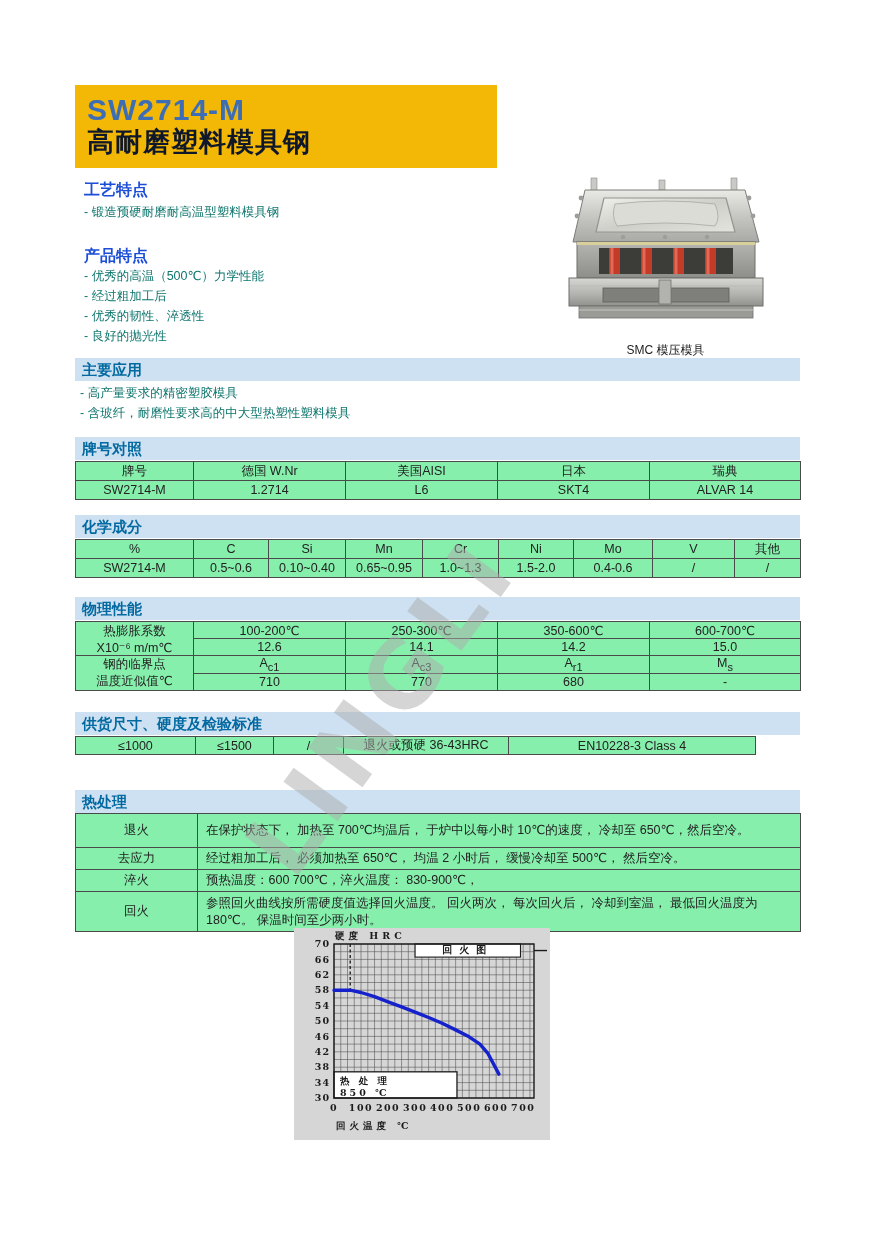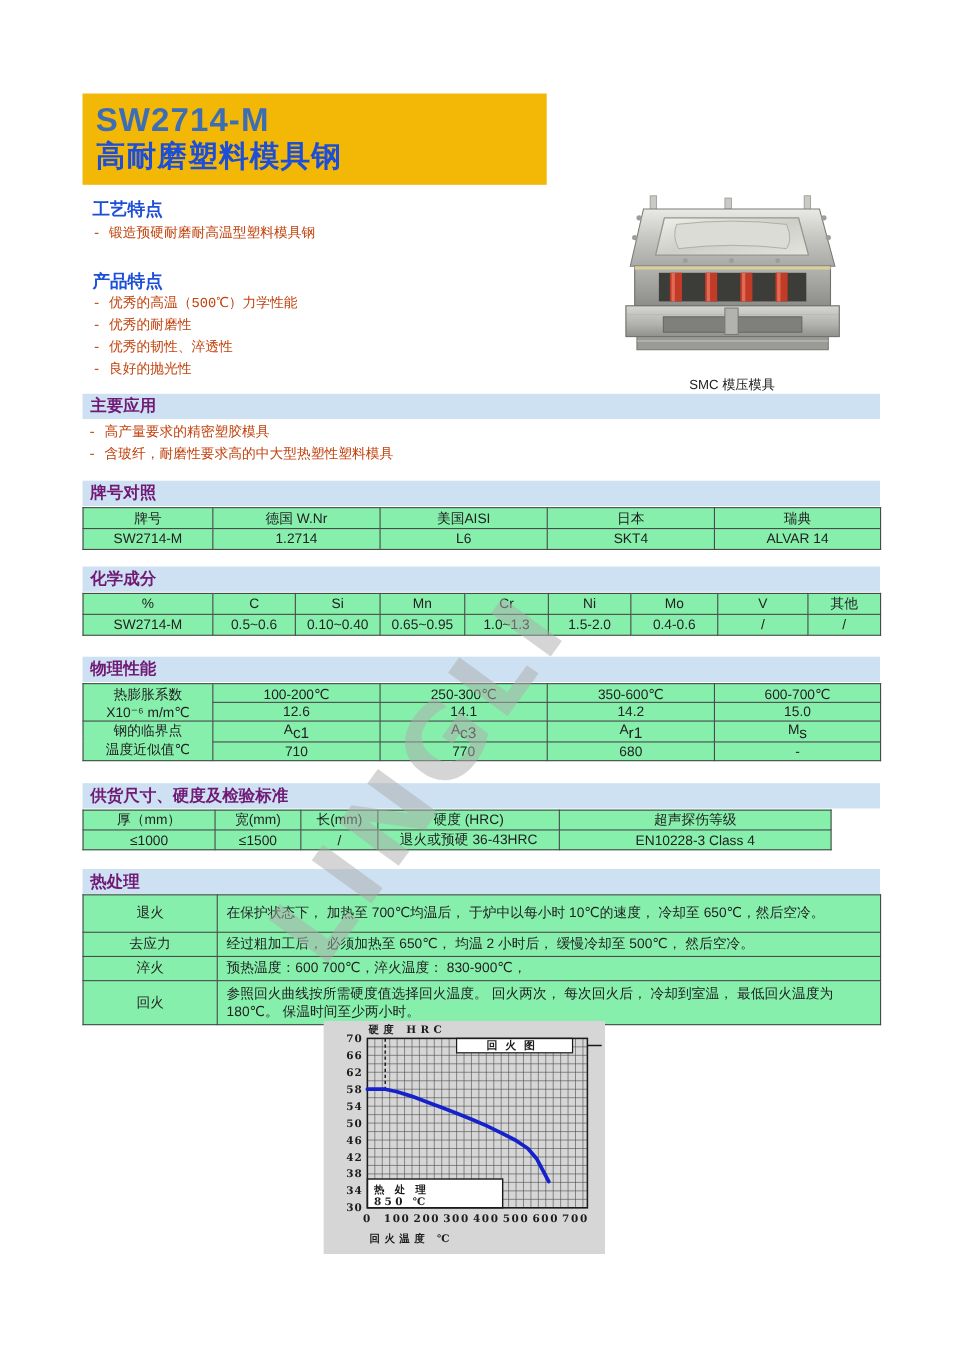--- a/index.html
+++ b/index.html
@@ -3,37 +3,37 @@
 <meta charset="utf-8">
 <style>
   html,body{margin:0;padding:0;background:#fff;}
   .page{position:relative;width:877px;height:1241px;background:#fff;overflow:hidden;
         font-family:"Liberation Sans","DejaVu Sans",sans-serif;color:#222;}
 
   
   .title-block{position:absolute;left:75px;top:85px;width:422px;height:83px;
                background:#f3b705;box-sizing:border-box;padding:8px 0 0 12px;}
   .title-main{font-size:30px;font-weight:bold;color:#3d6eb5;line-height:1.12;letter-spacing:1px;}
-  .title-sub{font-size:27px;font-weight:bold;color:#1d4ed8;line-height:1.15;letter-spacing:1px;}
+  .title-sub{font-size:27px;font-weight:bold;color:#0f172a;line-height:1.15;letter-spacing:1px;}
 
   .h2{position:absolute;font-size:16px;font-weight:bold;color:#1d4ed8;}
-  .bullets{position:absolute;font-size:12.5px;color:#c2410c;line-height:20px;white-space:nowrap;font-family:Liberation Mono, monospace;}
+  .bullets{position:absolute;font-size:12.5px;color:#0f766e;line-height:20px;white-space:nowrap;}
 
   
   .banner{position:absolute;left:75px;width:725px;height:23px;background:#cde1f2;
-          font-size:15px;font-weight:bold;color:#701a75;line-height:23px;
+          font-size:15px;font-weight:bold;color:#0369a1;line-height:23px;
           box-sizing:border-box;padding-left:7px;}
 
   
   table.dt{position:absolute;border-collapse:collapse;table-layout:fixed;
            font-size:12.5px;color:#222;background:#86efac;}
   table.dt td{border:1px solid #4a4a4a;text-align:center;vertical-align:middle;
               padding:0 2px;overflow:hidden;}
   table.dt td.left{text-align:left;padding:2px 8px;}
-  sub{font-size:14px;}
+  sub{font-size:11px;}
 
   
   .photo{position:absolute;left:563px;top:176px;width:205px;height:162px;}
   .photo-caption{position:absolute;left:563px;top:342px;width:205px;text-align:center;
                  font-size:12px;color:#222;}
 
   
   .chart{position:absolute;left:294px;top:928px;width:256px;height:212px;}
 
   
@@ -53,21 +53,21 @@
   </div>
 
   <div class="h2" style="left:84px;top:180px;">工艺特点</div>
   <div class="bullets" style="left:84px;top:202px;">
     <div>- 锻造预硬耐磨耐高温型塑料模具钢</div>
   </div>
 
   <div class="h2" style="left:84px;top:246px;">产品特点</div>
   <div class="bullets" style="left:84px;top:266px;">
     <div>- 优秀的高温（500℃）力学性能</div>
-    <div>- 优秀的耐磨性</div>
+    <div>- 经过粗加工后</div>
     <div>- 优秀的韧性、淬透性</div>
     <div>- 良好的抛光性</div>
   </div>
 
   <div class="photo">
     <svg width="205" height="162" viewBox="0 0 205 162">
       <defs>
         <linearGradient id="steelTop" x1="0" y1="0" x2="0" y2="1">
           <stop offset="0" stop-color="#e9e9e5"></stop>
             <stop offset="0.5" stop-color="#c6c6c2"></stop>
@@ -246,27 +246,20 @@
   <div class="banner" style="top:712px;">供货尺寸、硬度及检验标准</div>
   <table class="dt" style="left:75px;top:736px;width:680px;">
     <colgroup>
         <col style="width:120px">
         <col style="width:78px">
         <col style="width:70px">
         <col style="width:165px">
         <col style="width:247px">
       </colgroup>
     <tbody>
-        <tr style="height:18px">
-      <td>厚（mm）</td>
-      <td>宽(mm)</td>
-      <td>长(mm)</td>
-      <td>硬度 (HRC)</td>
-      <td>超声探伤等级</td>
-    </tr>
     <tr style="height:18px">
       <td>≤1000</td>
       <td>≤1500</td>
       <td>/</td>
       <td>退火或预硬 36-43HRC</td>
       <td>EN10228-3 Class 4</td>
     </tr>
   </tbody>
     </table>
 

